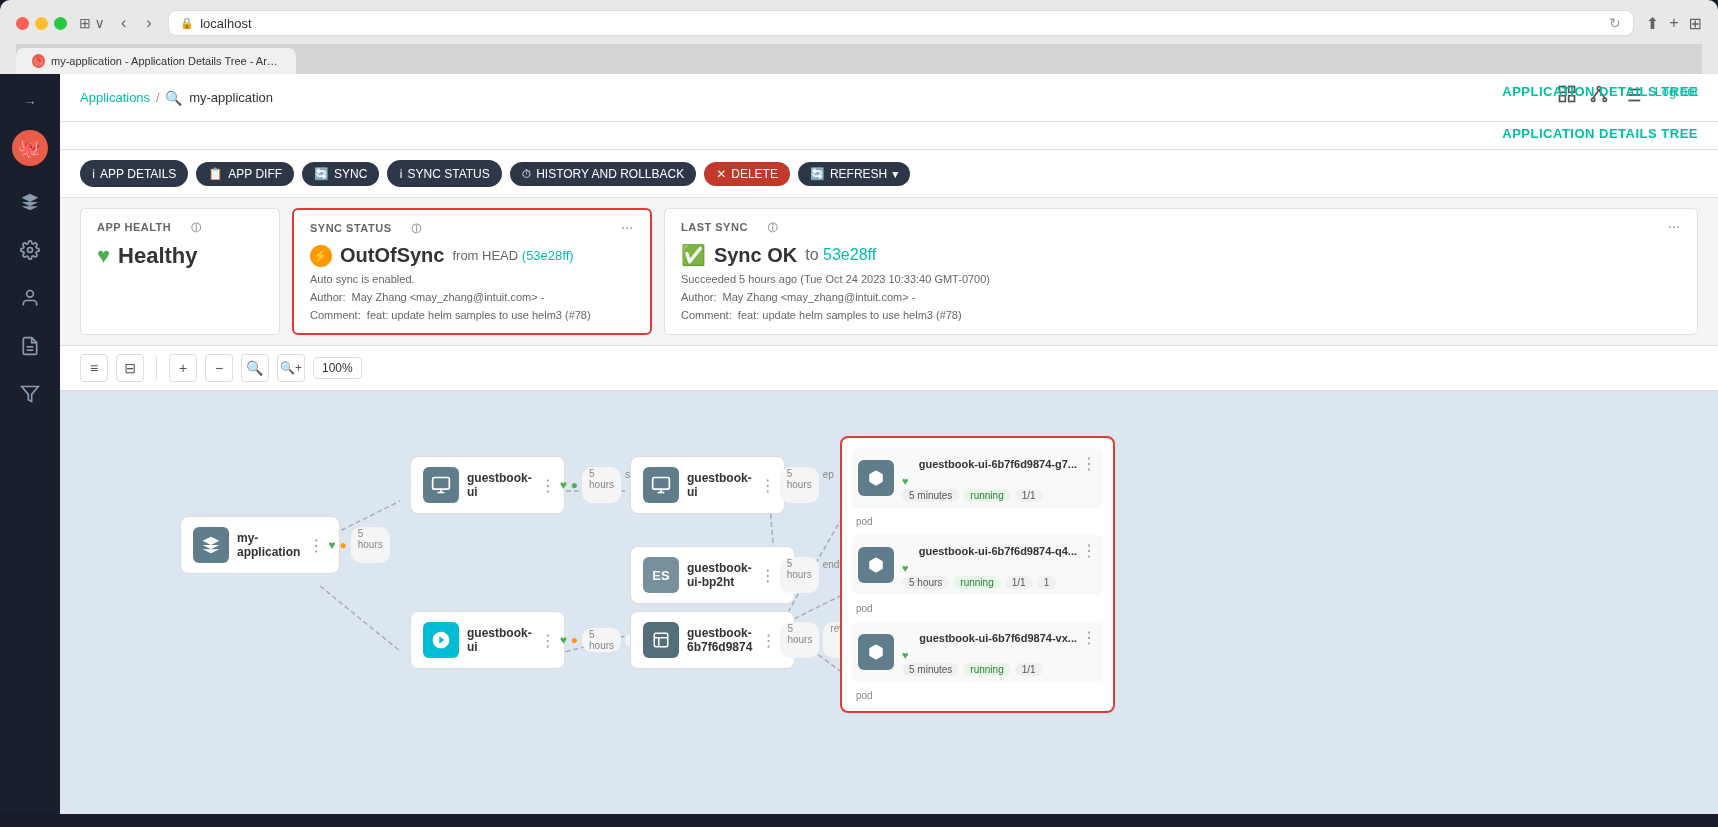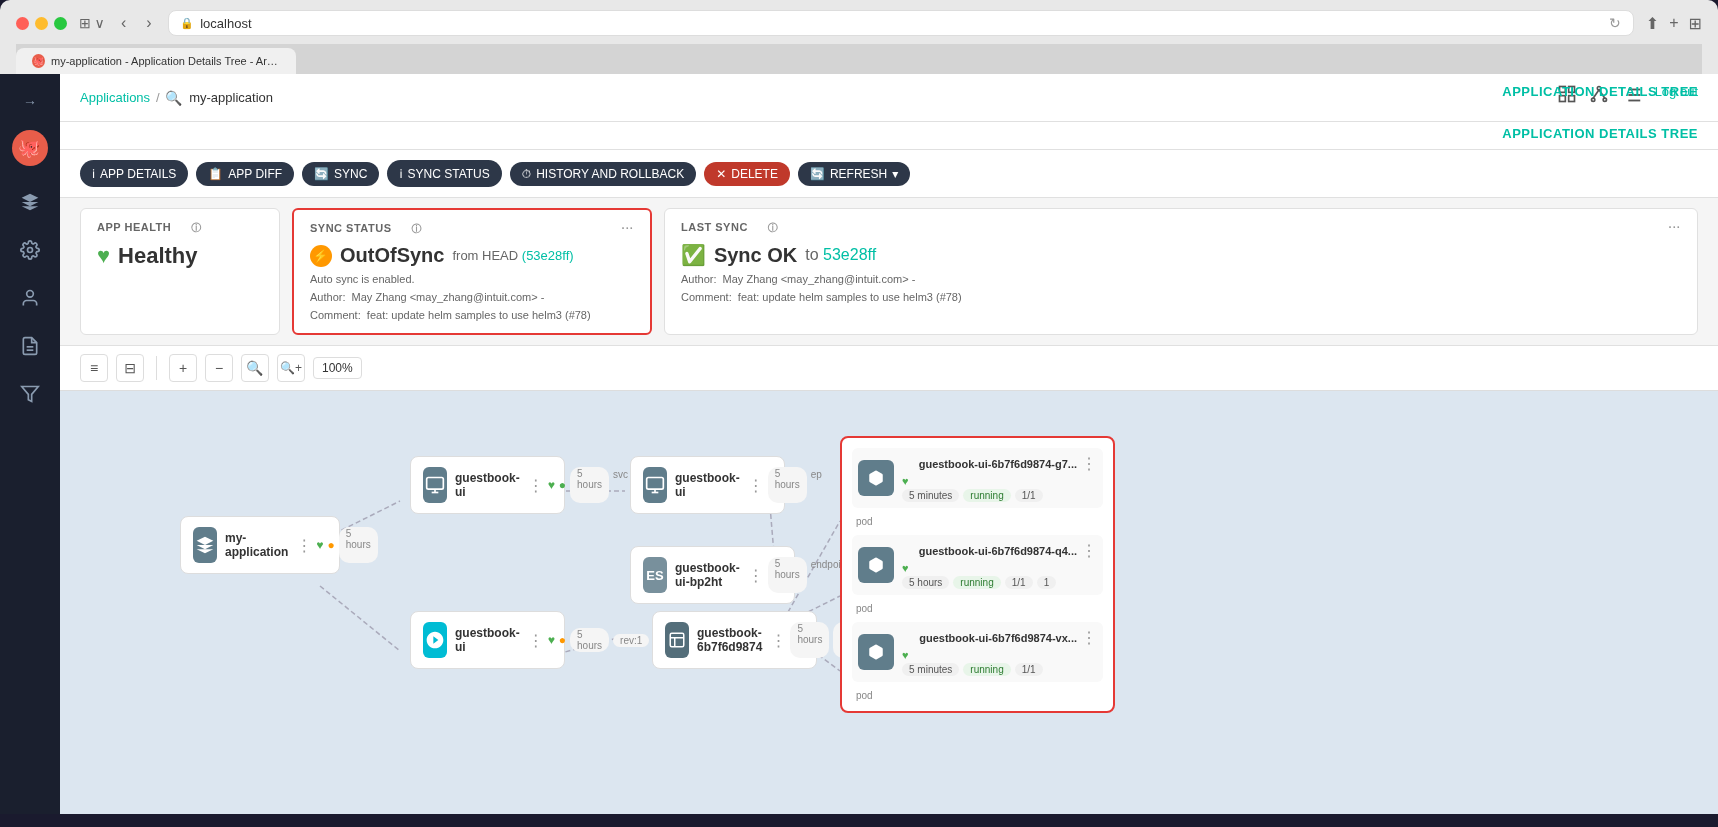--- a/index.html
+++ b/index.html
@@ -140,21 +140,21 @@
       border: 1px solid #ddd; border-radius: 4px; padding: 3px 8px;
       font-size: 12px; color: #333; background: white;
     }
     .flow-node {
       position: absolute; background: white; border: 1px solid #ddd;
       border-radius: 8px; padding: 10px 12px;
       display: flex; flex-direction: row; gap: 4px;
     }
     .node-header { display: flex; align-items: center; gap: 8px; }
     .node-icon {
-      width: 24px; height: 36px; background: #607d8b; border-radius: 6px;
+      width: 36px; height: 36px; background: #607d8b; border-radius: 6px;
       display: flex; align-items: center; justify-content: center;
       color: white; font-size: 16px; flex-shrink: 0;
     }
     .node-icon.app-icon { background: #607d8b; }
     .node-name { font-size: 12px; font-weight: 600; color: #333; flex: 1; }
     .node-more { color: #999; cursor: pointer; font-size: 16px; }
     .node-status-row { display: flex; gap: 4px; align-items: center; }
     .status-dot-green { color: #4caf50; font-size: 12px; }
     .status-dot-orange { color: #ff9800; font-size: 12px; }
     .node-time { font-size: 10px; color: #888; background: #f5f5f5; border-radius: 10px; padding: 1px 7px; display: inline-block; }
@@ -371,20 +371,21 @@
           <span class="more-btn">···</span>
         </div>
         <div class="last-sync-row">
           <span class="sync-ok-icon">✅</span>
           <span class="sync-ok-label">Sync OK</span>
           <span class="sync-to">
             <span>to</span>
             <span class="sync-hash" style="color:#00bfa5;">53e28ff</span>
           </span>
         </div>
+        <div class="sync-detail">Succeeded 5 hours ago (Tue Oct 24 2023 10:33:40 GMT-0700)</div>
         <div class="sync-detail">
           <span>Author:&nbsp;</span>
           <span>May Zhang &lt;may_zhang@intuit.com&gt; -</span>
         </div>
         <div class="sync-detail">
           <span>Comment:&nbsp;</span>
           <span>feat: update helm samples to use helm3 (#78)</span>
         </div>
       </div>
     </div>
@@ -499,21 +500,21 @@
               <span class="status-dot-green">♥</span>
               <span class="status-dot-orange">●</span>
             </div>
             <div style="display:flex; gap:4px; align-items:center;">
               <span class="node-time">5 hours</span>
               <span class="node-time">rev:1</span>
             </div>
             <span class="node-type">samples</span>
           </div>
 
-          <div class="flow-node" style="left:572px; top:200px; width:165px;">
+          <div class="flow-node" style="left:550px; top:200px; width:165px;">
             <div class="node-header">
               <div class="node-icon" style="background:#546e7a;">
                 <svg width="18" height="18" viewBox="0 0 24 24" fill="none" stroke="white" stroke-width="2">
                     <rect x="3" y="3" width="18" height="18" rx="2"></rect>
                     <line x1="3" y1="9" x2="21" y2="9"></line>
                     <line x1="9" y1="21" x2="9" y2="9"></line>
                   </svg>
               </div>
               <span class="node-name">guestbook-6b7f6d9874</span>
               <span class="node-more">⋮</span>

